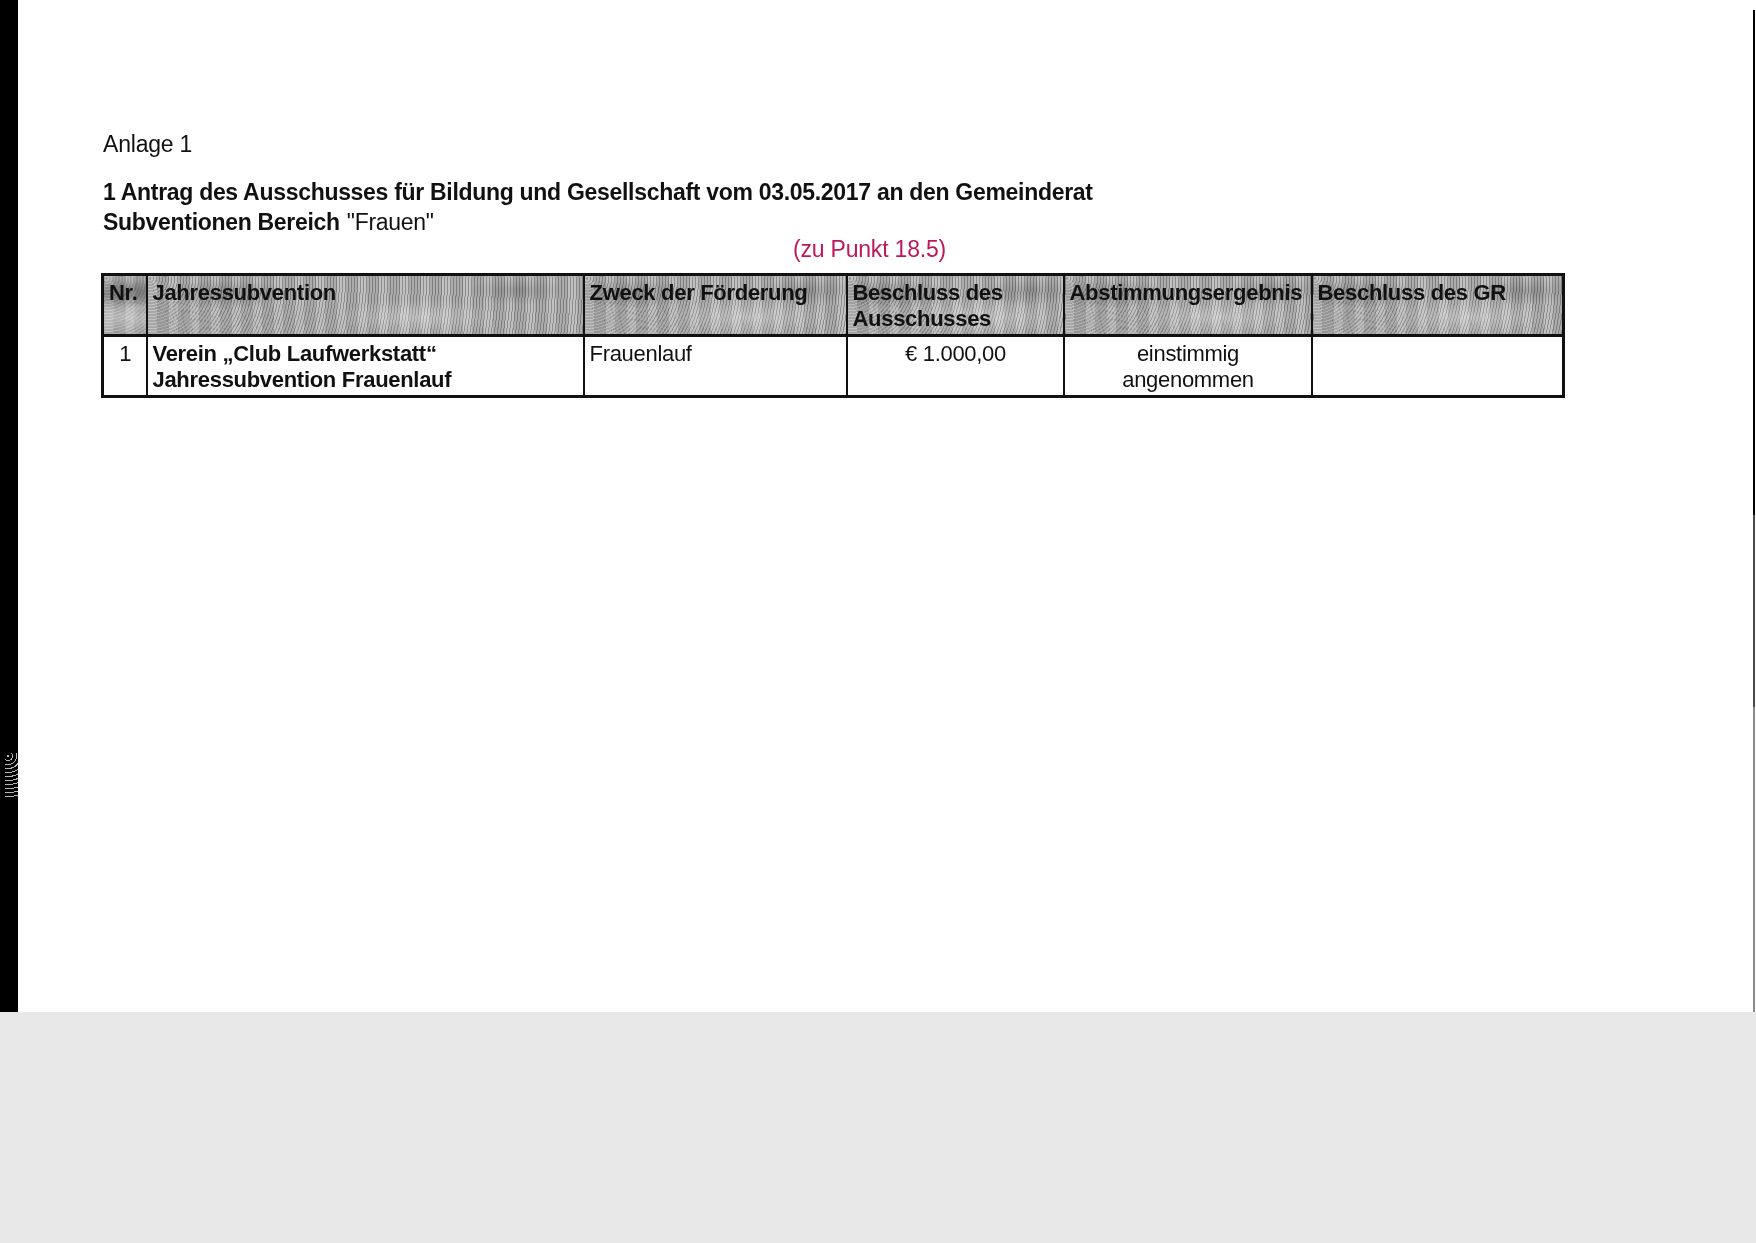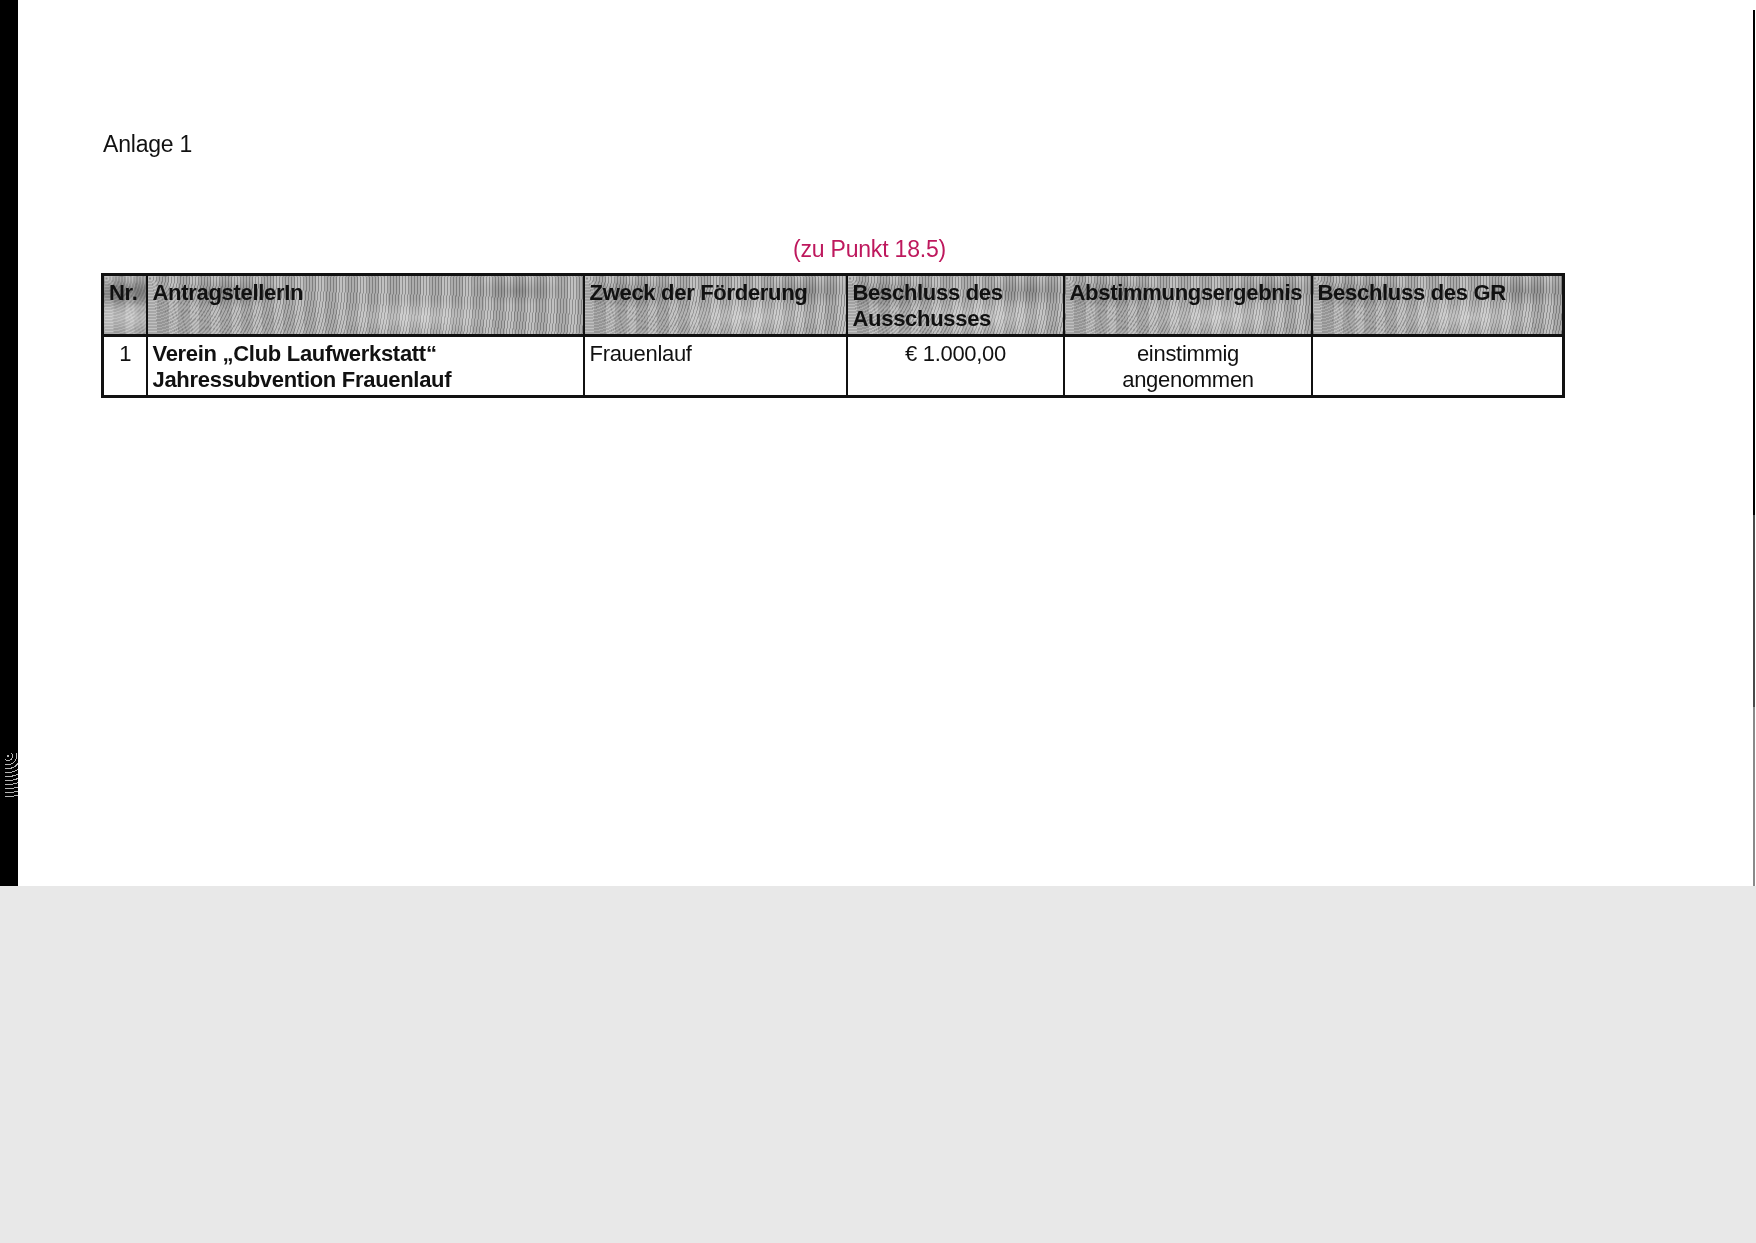--- a/index.html
+++ b/index.html
@@ -1,18 +1,18 @@
 <!DOCTYPE html>
 <html><head>
 <meta charset="utf-8">
 <style>
   html,body{margin:0;padding:0;background:#e8e8e8;}
   .page{
     position:relative;
-    width:1756px;height:886px;
+    width:1756px;height:1012px;
     background:#ffffff;
     overflow:hidden;
     font-family:"Liberation Sans","DejaVu Sans",sans-serif;
     color:#111;
   }
   
   .scan-bar-left{
     position:absolute;left:0;top:0;width:18px;height:1243px;
     background:#000;
   }
@@ -95,36 +95,40 @@
 
   <div class="scan-bar-left"></div>
   <div class="scan-speck speck-1"></div>
   <div class="scan-speck speck-2"></div>
   <div class="scan-bar-bottom"></div>
   <div class="scan-line-right"></div>
   <div class="scan-noise-line"></div>
 
   <div class="annotation">Anlage 1</div>
 
+  <div class="heading">
+    <div>1 Antrag des Ausschusses für Bildung und Gesellschaft vom 03.05.2017 an den Gemeinderat</div>
+    <div><span>Subventionen Bereich</span><span class="plain">"Frauen"</span></div>
+  </div>
 
   <div class="ref-note">(zu Punkt 18.5)</div>
 
   <table class="subv">
     <colgroup>
       <col style="width:44px">
       <col style="width:437px">
       <col style="width:263px">
       <col style="width:217px">
       <col style="width:248px">
       <col style="width:252px">
     </colgroup>
     <thead>
       <tr>
         <th class="cell-center">Nr.</th>
-        <th>AntragstellerIn</th>
+        <th>Jahressubvention</th>
         <th>Zweck der Förderung</th>
         <th>Beschluss des Ausschusses</th>
         <th>Abstimmungsergebnis</th>
         <th>Beschluss des GR</th>
       </tr>
     </thead>
     <tbody>
       <tr>
         <td class="cell-center">1</td>
         <td>

